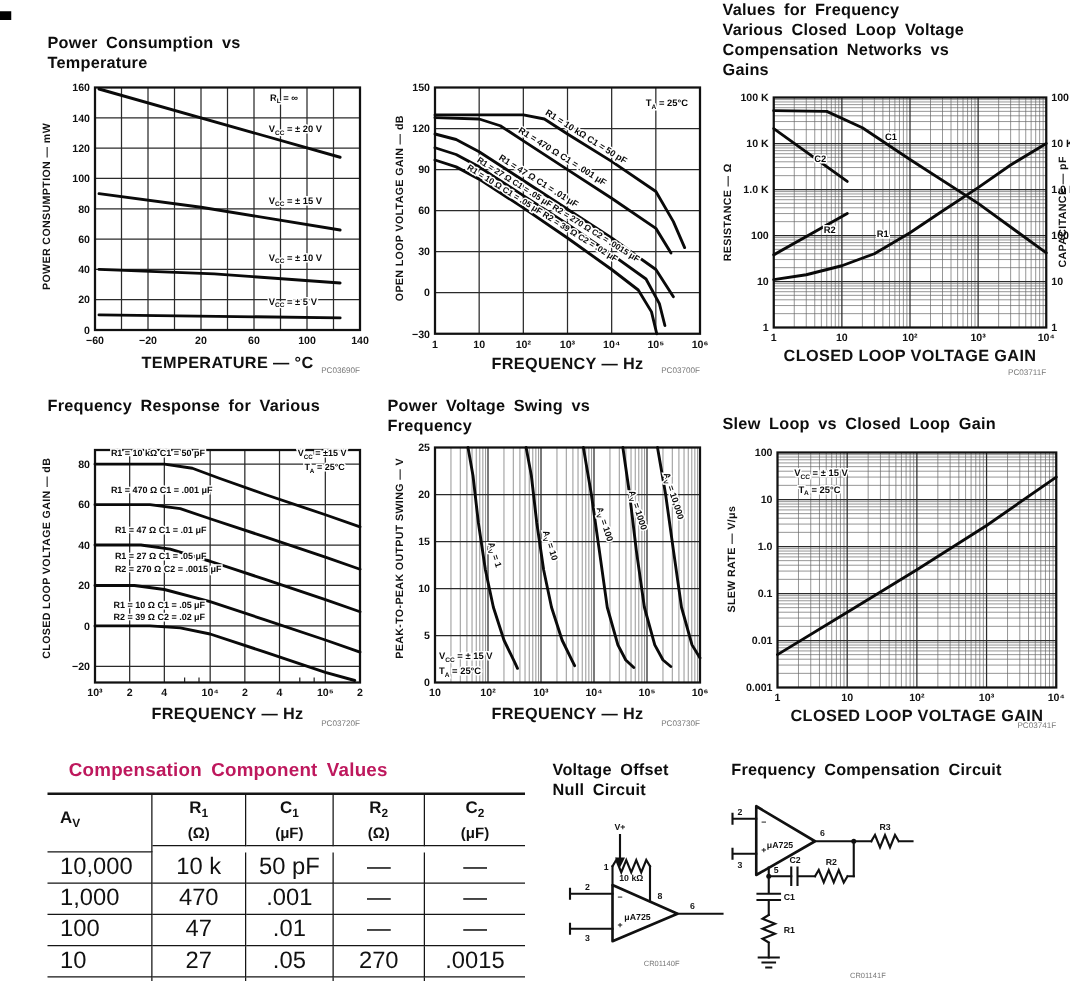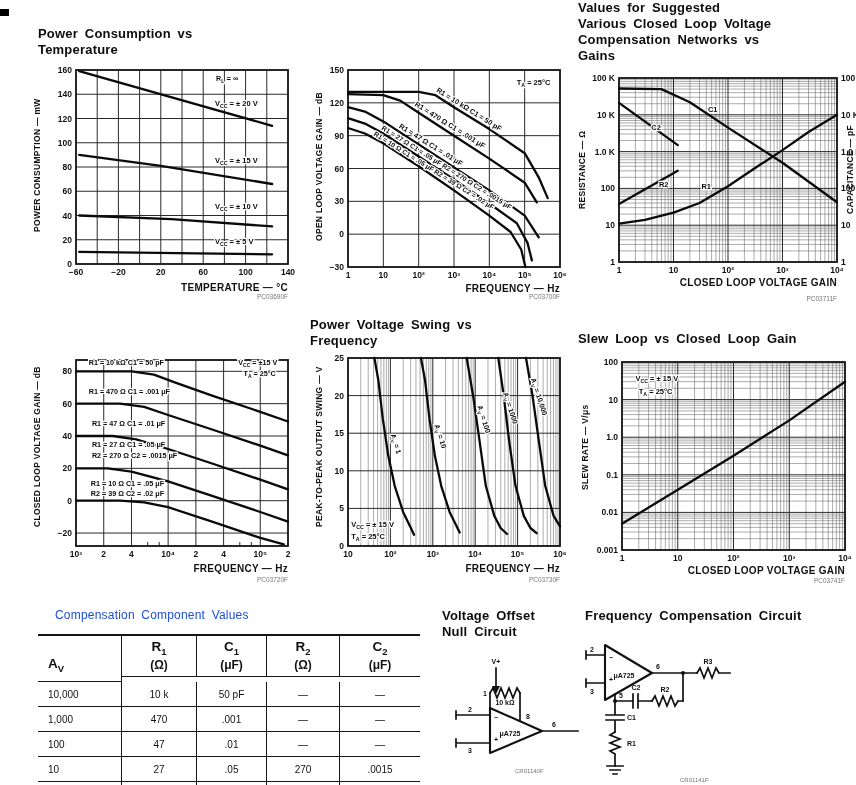--- a/index.html
+++ b/index.html
@@ -1,37 +1,37 @@
 <!DOCTYPE html>
 <html><head>
 <meta charset="utf-8">
 <style>
   html,body{margin:0;padding:0}
   body{width:856px;height:785px;position:relative;overflow:hidden;background:#ffffff;
        font-family:"Liberation Sans","DejaVu Sans",sans-serif;color:#111}
   .abs{position:absolute}
   .ctitle{font-weight:700;font-size:13px;line-height:16px;letter-spacing:.2px;word-spacing:3px;color:#0d0d0d}
-  .bigtitle{font-weight:400;font-size:12px;letter-spacing:.2px;word-spacing:3px;color:#1d4ed8}
-  .axlab{font-weight:700;font-size:10px;text-align:right;letter-spacing:.3px;color:#111}
+  .bigtitle{font-weight:700;font-size:15px;letter-spacing:.2px;word-spacing:3px;color:#be185d}
+  .axlab{font-weight:700;font-size:13px;text-align:center;letter-spacing:.3px;color:#111}
   .ylab{writing-mode:vertical-rl;transform:rotate(180deg);text-align:center;font-weight:700;
         font-size:8.5px;letter-spacing:.3px;color:#111;width:12px}
   .code{font-size:6.5px;color:#777;text-align:right}
   svg{overflow:visible}
   svg text{font-family:"Liberation Sans","DejaVu Sans",sans-serif}
   .tick{font-weight:700;font-size:8.5px;fill:#111}
   .ann{font-weight:700;fill:#0a0a0a;stroke:#fff;stroke-width:2.4px;paint-order:stroke}
   .clab{font-weight:700;fill:#111;font-size:7px}
   .cw{stroke:#111;stroke-width:1.7;fill:none;stroke-linecap:square;stroke-linejoin:miter}
   .tw{stroke:#111;stroke-width:2.1;fill:none;stroke-linejoin:round}
   .tbl{position:absolute;left:38px;top:634px;width:382px;display:grid;
        grid-template-columns:84px 75px 70px 73px 80px;border-top:2.5px solid #151515}
   .hc{height:40px;border-bottom:1.7px solid #151515;display:flex;flex-direction:column;
       justify-content:center;align-items:center;font-weight:700;font-size:13.5px;line-height:15px}
-  .hc.first{align-items:flex-start;justify-content:flex-end;padding:0 0 5px 10px}
-  .vc{height:24px;border-bottom:1.7px solid #151515;font-size:10px;display:flex;
+  .hc.first{align-items:flex-start;padding:0 0 5px 10px}
+  .vc{height:24px;border-bottom:1.7px solid #151515;font-size:19px;display:flex;
       align-items:center;justify-content:center}
   .vc.first{justify-content:flex-start;padding-left:10px}
   .sep{border-right:1.7px solid #151515}
   .hsub{font-size:9.5px;vertical-align:sub;font-weight:700}
   .hunit{font-size:12px;font-weight:700}
   .artifact{position:absolute;left:0;top:9px;width:9px;height:7px;background:#000}
 </style>
 </head>
 <body>
 
@@ -131,21 +131,21 @@
       <text text-anchor="middle" font-size="7.2" class="ann" transform="translate(119.6,86.8) rotate(32)"><tspan>R1 = 47 Ω C1 = .01 μF</tspan></text>
       <text text-anchor="middle" font-size="6.8" class="ann" transform="translate(135.5,109.5) rotate(32)"><tspan>R1 = 27 Ω C1 = .05 μF R2 = 270 Ω C2 = .0015 μF</tspan></text>
       <text text-anchor="middle" font-size="6.8" class="ann" transform="translate(122.8,112.4) rotate(32)"><tspan>R1 = 10 Ω C1 = .05 μF R2 = 39 Ω C2 = .02 μF</tspan></text>
     </svg>
   <div class="axlab abs" style="left:348px;top:283px;width:212px">FREQUENCY — Hz</div>
   <div class="code abs" style="left:452px;top:293px;width:108px">PC03700F</div>
 </div>
 
 <div>
   <div class="ctitle abs" style="left:578px;top:0px">
-    <div>Values for Suggested</div>
+    <div>Values for Frequency</div>
     <div>Various Closed Loop Voltage</div>
     <div>Compensation Networks vs</div>
     <div>Gains</div>
   </div>
   <div class="ylab abs" style="left:577px;top:72px;height:195px">RESISTANCE — Ω</div>
   <div class="ylab abs" style="left:845px;top:72px;height:195px">CAPACITANCE — pF</div>
   <svg class="abs" width="281" height="250" style="left:575px;top:60px">
       <line x1="60.40613476368698" y1="18" x2="60.40613476368698" y2="202" stroke="#666" stroke-width="0.55"></line>
       <line x1="70.0031083822216" y1="18" x2="70.0031083822216" y2="202" stroke="#666" stroke-width="0.55"></line>
       <line x1="76.81226952737396" y1="18" x2="76.81226952737396" y2="202" stroke="#666" stroke-width="0.55"></line>
@@ -251,20 +251,21 @@
       <text text-anchor="middle" font-size="7.5" class="ann" transform="translate(81.1,69.5)"><tspan>C2</tspan></text>
       <text text-anchor="middle" font-size="7.5" class="ann" transform="translate(88.7,126.6)"><tspan>R2</tspan></text>
       <text text-anchor="middle" font-size="7.5" class="ann" transform="translate(131.2,129.3)"><tspan>R1</tspan></text>
     </svg>
   <div class="axlab abs" style="left:619px;top:277px;width:218px">CLOSED LOOP VOLTAGE GAIN</div>
   <div class="code abs" style="left:737px;top:295px;width:100px">PC03711F</div>
 </div>
 
 <div>
   <div class="ctitle abs" style="left:38px;top:317px">
+    <div>Frequency Response for Various</div>
   </div>
   <div class="ylab abs" style="left:32px;top:352px;height:190px">CLOSED LOOP VOLTAGE GAIN — dB</div>
   <svg class="abs" width="270" height="230" style="left:30px;top:350px">
       <line x1="73.73469237733632" y1="10" x2="73.73469237733632" y2="196" stroke="#2a2a2a" stroke-width="1"></line>
       <line x1="101.46938475467263" y1="10" x2="101.46938475467263" y2="196" stroke="#2a2a2a" stroke-width="1"></line>
       <line x1="138.13265381133186" y1="10" x2="138.13265381133186" y2="196" stroke="#2a2a2a" stroke-width="1"></line>
       <line x1="165.86734618866817" y1="10" x2="165.86734618866817" y2="196" stroke="#2a2a2a" stroke-width="1"></line>
       <line x1="193.60203856600447" y1="10" x2="193.60203856600447" y2="196" stroke="#2a2a2a" stroke-width="1"></line>
       <line x1="230.2653076226637" y1="10" x2="230.2653076226637" y2="196" stroke="#2a2a2a" stroke-width="1"></line>
       <line x1="46" y1="21.321739130434793" x2="258" y2="21.321739130434793" stroke="#2a2a2a" stroke-width="1"></line>

